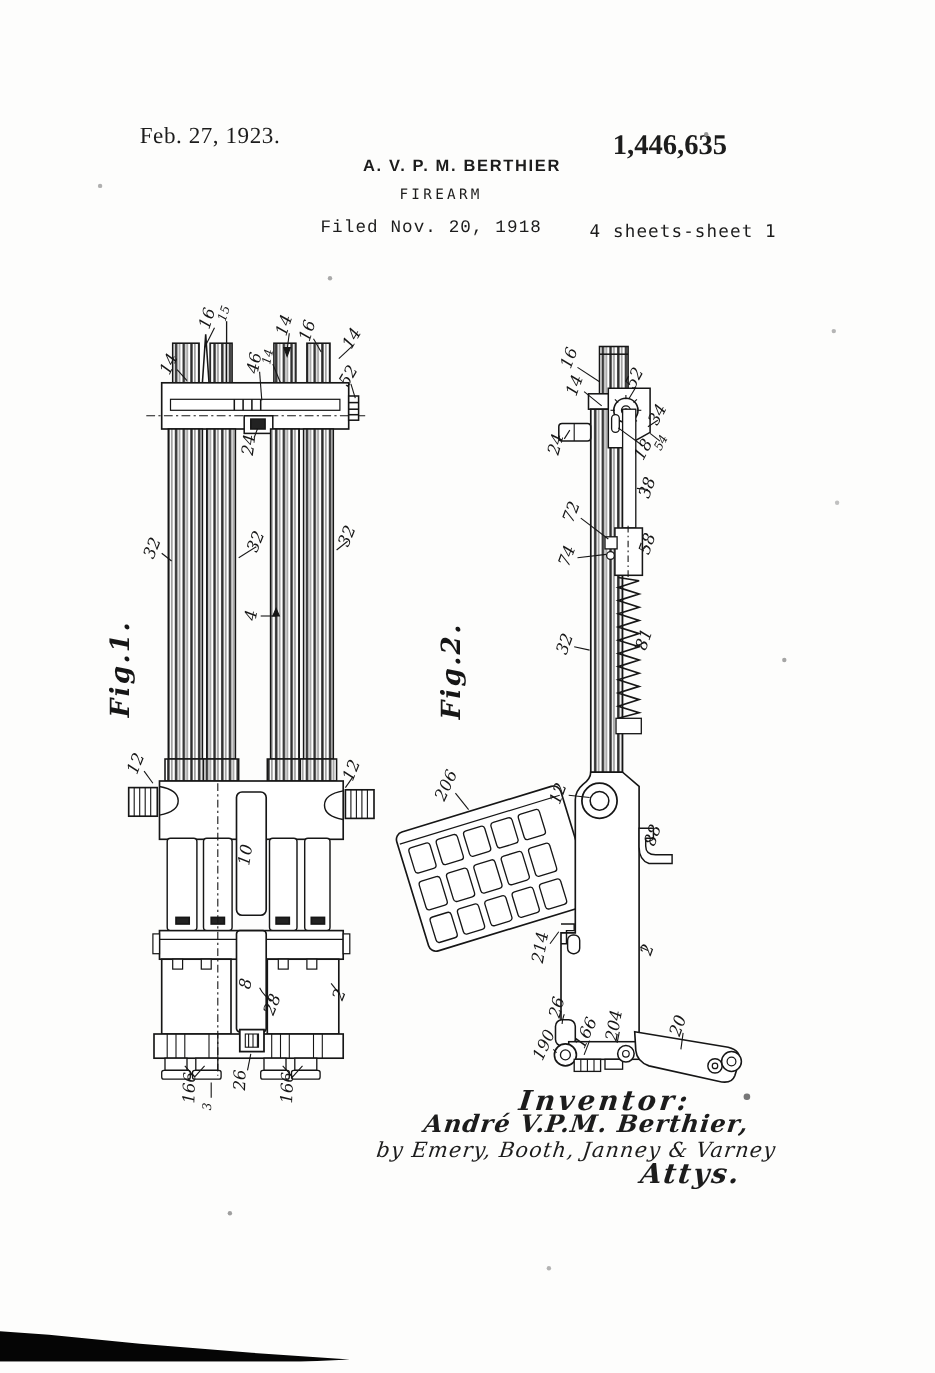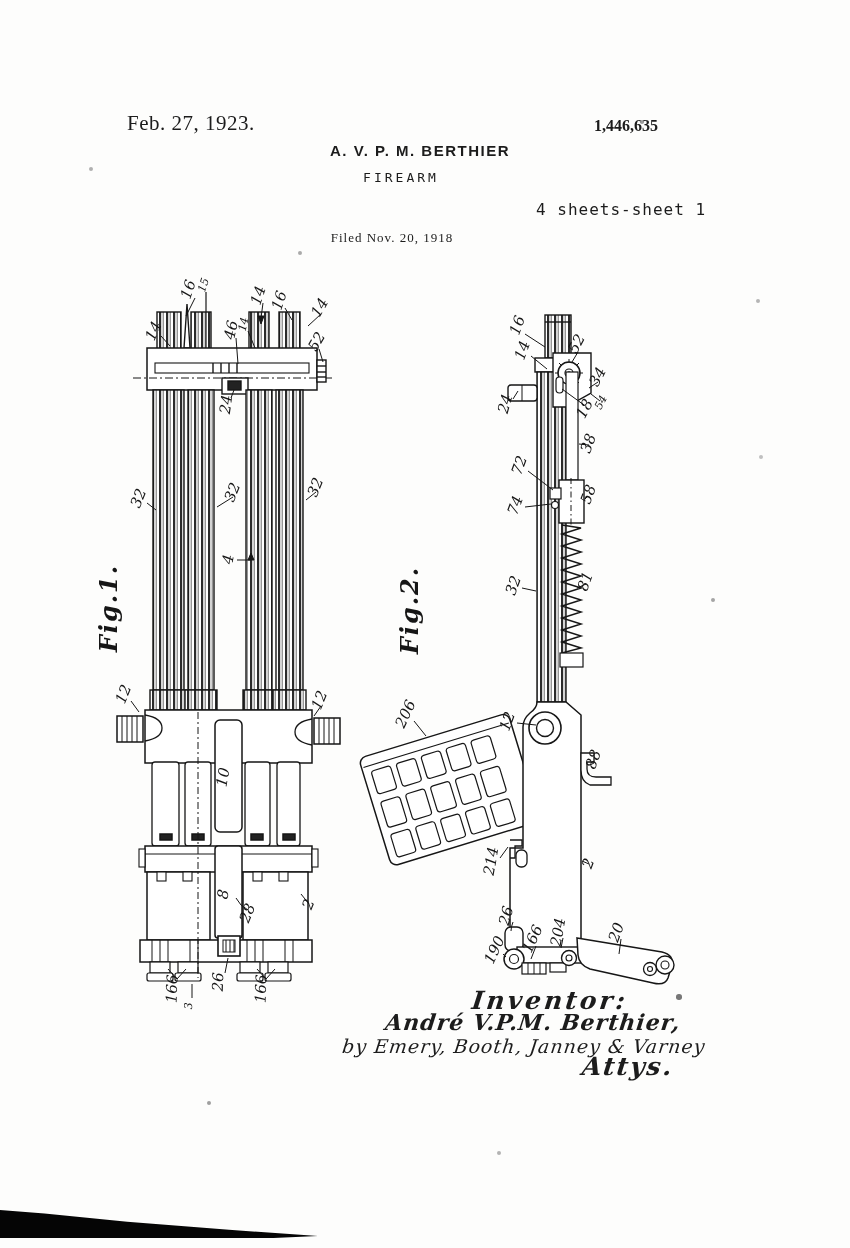--- a/index.html
+++ b/index.html
@@ -1,26 +1,26 @@
 <!DOCTYPE html>
 <html><head>
 <meta charset="utf-8">
 <style>
   html,body{margin:0;padding:0;}
   body{width:850px;height:1248px;position:relative;background:#fdfdfc;overflow:hidden;
        font-family:"Liberation Serif",serif;color:#1c1c1c;}
   .abs{position:absolute;}
   .hdr-date{left:127px;top:111px;font-size:21px;font-weight:normal;letter-spacing:.5px;}
-  .hdr-num{left:557px;top:117px;font-size:16px;font-weight:bold;margin-left:37px;}
+  .hdr-num{left:557px;top:117px;font-size:26px;font-weight:bold;}
   .hdr-name{left:392px;top:142px;transform:translateX(-50%);font-family:"Liberation Sans",sans-serif;
             font-size:15px;font-weight:bold;letter-spacing:1.5px;white-space:nowrap;margin-left:28px;}
   .hdr-title{left:401px;top:170px;transform:translateX(-50%);font-family:"DejaVu Sans Mono",monospace;
              font-size:13px;letter-spacing:3px;white-space:nowrap;}
-  .hdr-filed{left:392px;top:198px;transform:translateX(-50%);font-family:Liberation Serif, serif;
-             font-size:13px;letter-spacing:1px;white-space:nowrap;margin-top:32px;}
+  .hdr-filed{left:392px;top:198px;transform:translateX(-50%);font-family:Liberation Mono, monospace;
+             font-size:16px;letter-spacing:1px;white-space:nowrap;}
   .hdr-sheet{left:536px;top:200px;font-family:"DejaVu Sans Mono",monospace;font-size:16px;
              letter-spacing:1px;white-space:nowrap;}
   .sig{white-space:nowrap;font-family:"DejaVu Serif",serif;transform:translateX(-50%) skewX(-7deg);}
   .sig1{left:550px;top:986px;font-size:25px;font-weight:bold;font-style:italic;letter-spacing:3px;}
   .sig2{left:533px;top:1009px;font-size:22px;font-weight:bold;font-style:italic;letter-spacing:1px;}
   .sig3{left:524px;top:1035px;font-size:19px;font-style:italic;letter-spacing:1px;}
   .sig4{left:628px;top:1052px;font-size:25px;font-weight:bold;font-style:italic;letter-spacing:2px;}
   svg{position:absolute;overflow:visible;}
   svg text{font-family:"DejaVu Serif",serif;font-style:italic;fill:#161616;font-size:15px;
            text-anchor:middle;}

